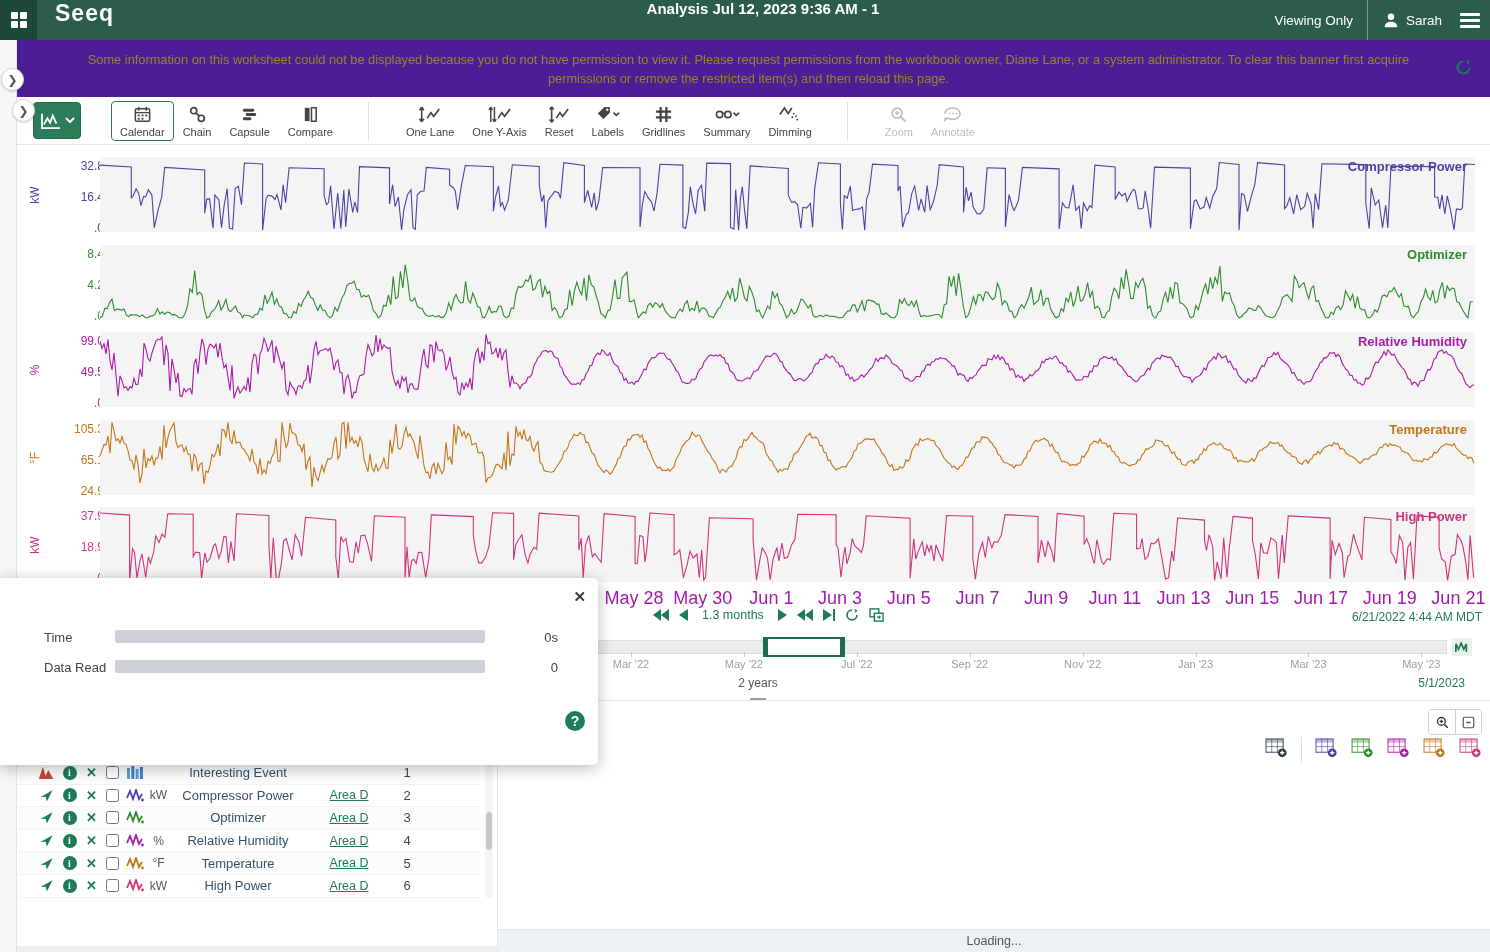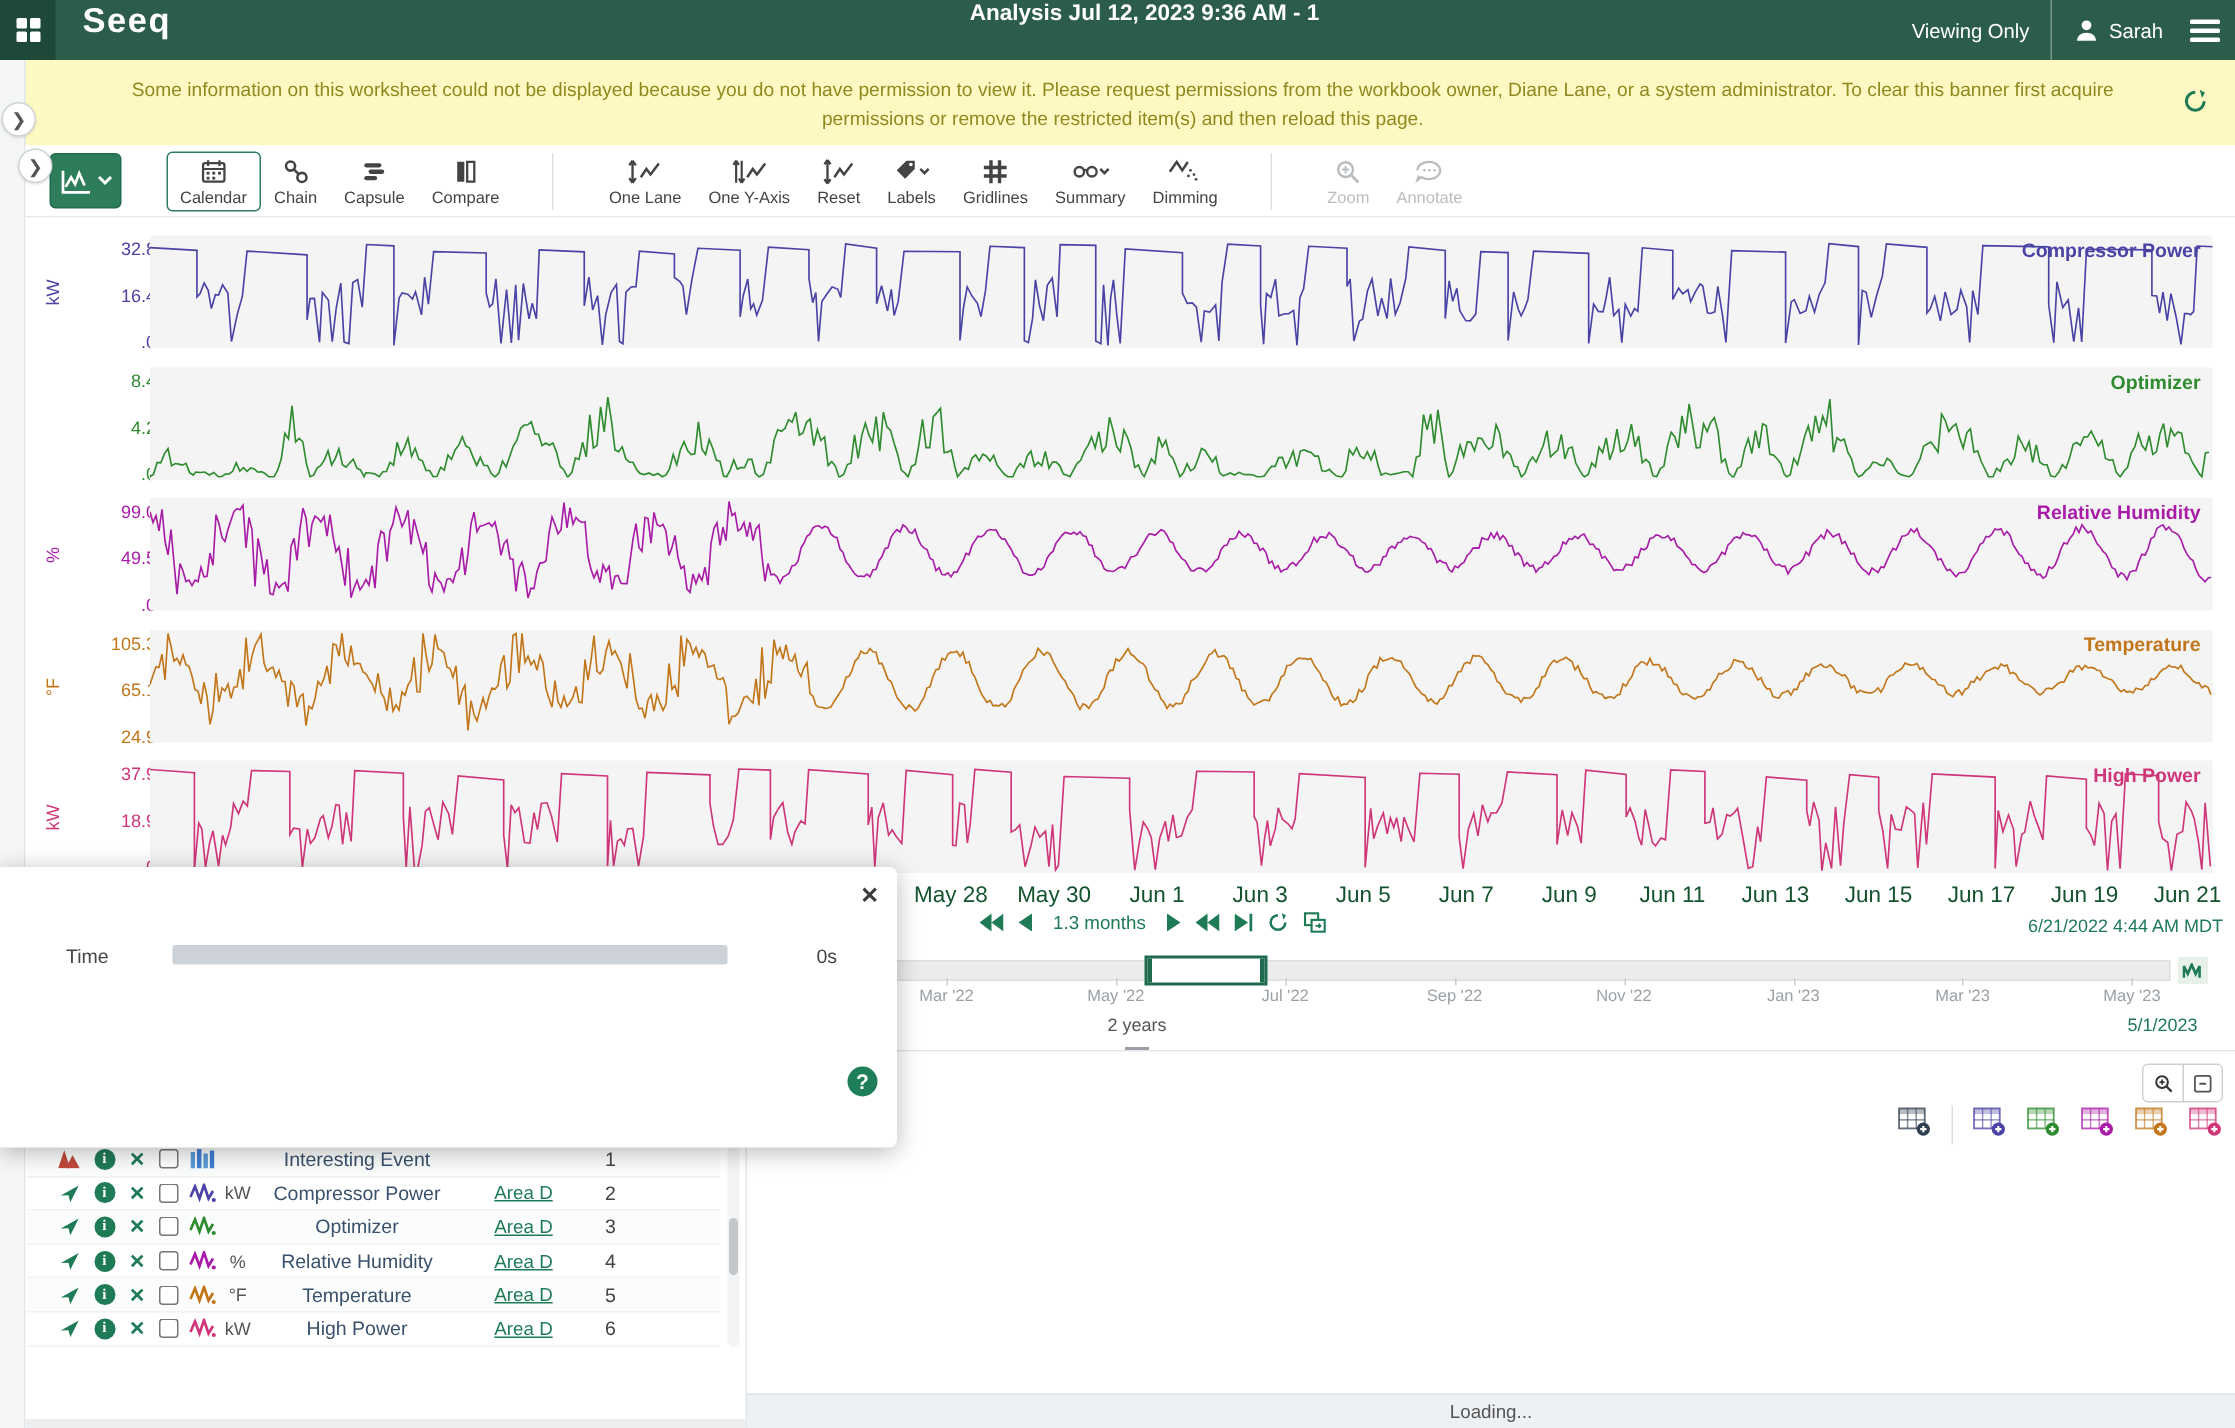--- a/index.html
+++ b/index.html
@@ -14,21 +14,21 @@
   .grid-icon span { background:#fff; border-radius:1px; }
   .logo { color:#fff; font-size:23px; font-weight:bold; letter-spacing:1px; margin-left:18px; }
   .title-center { position:absolute; left:0; right:0; text-align:center; color:#fff; font-size:15px; font-weight:bold; pointer-events:none;margin-left:36px; }
   .topbar-right { position:absolute; right:10px; top:0; height:40px; display:flex; align-items:center; gap:14px; color:#fff; }
   .viewing-only { font-size:13.5px; padding-right:14px; border-right:1px solid rgba(255,255,255,.35); height:40px; display:flex; align-items:center; }
   .user-chip { display:flex; align-items:center; gap:6px; font-size:13.5px; cursor:pointer; }
   .hamburger { display:flex; flex-direction:column; gap:3px; cursor:pointer; margin-left:4px; }
   .hamburger span { width:20px; height:3px; background:#fff; border-radius:1px; }
 
   
-  .banner { position:absolute; left:17px; top:40px; width:1473px; height:57px; background:#fef9c3; color:#8f8a1f;
+  .banner { position:absolute; left:17px; top:40px; width:1473px; height:57px; background:#4c1d95; color:#8f8a1f;
     font-size:12.8px; line-height:19px; text-align:center; padding:10px 60px 0 50px; }
   .banner .refresh-btn { position:absolute; right:18px; top:19px; cursor:pointer; }
 
   
   .rail { position:absolute; left:0; top:40px; width:17px; height:912px; background:#f5f7f7; border-right:1px solid #e2e5e7; }
   .chev-circle { position:absolute; width:23px; height:23px; border-radius:50%; background:#fff; border:1px solid #d0d4d6;
     display:flex; align-items:center; justify-content:center; font-size:12px; color:#555; cursor:pointer; z-index:30; box-shadow:0 1px 2px rgba(0,0,0,.12); }
 
   
   .toolbar { position:absolute; left:17px; top:97px; width:1473px; height:48px; background:#fff; border-bottom:1px solid #e6e6e6; display:flex; align-items:center;gap:20px; }
@@ -46,21 +46,21 @@
   
   .chart-area { position:absolute; left:17px; top:145px; width:1473px; height:440px; background:#fff; }
   .lane { position:absolute; left:0; width:1473px; height:75px; }
   .lane .plot { position:absolute; left:83px; top:0; width:1375px; height:75px; background:#f4f4f4; }
   .lane .series-label { position:absolute; right:8px; top:2px; font-size:13px; font-weight:bold; z-index:2; }
   .lane .ytick { position:absolute; right:1386px; transform:translateY(-50%); font-size:12px; width:70px; text-align:right; }
   .lane .yunit { position:absolute; left:18px; top:50%; transform:translate(-50%,-50%) rotate(-90deg); font-size:12px; }
   .lane svg { position:absolute; left:0; top:0; }
 
   .xaxis { position:absolute; left:0; top:588px; width:1490px; height:18px; }
-  .xaxis span { position:absolute; transform:translateX(-50%); font-size:15px; color:#14532d; white-space:nowrap; }
+  .xaxis span { position:absolute; transform:translateX(-50%); font-size:18px; color:#a21caf; white-space:nowrap; }
 
   
   .range-nav { position:absolute; left:17px; top:606px; width:1490px; height:26px; }
   .nav-ctrls { position:absolute; left:636px; top:2px; display:flex; align-items:center; gap:10px; }
   .nav-btn { cursor:pointer; display:flex; align-items:center; }
   .nav-duration { color:#1f7a56; font-size:12.5px; margin:0 4px; }
   .range-end { position:absolute; right:25px; top:4px; color:#1f7a56; font-size:12px; }
 
   
   .timeline { position:absolute; left:0; top:634px; width:1490px; height:66px; }
@@ -717,16 +717,21 @@
     </div>
   </div>
 
   <div class="modal">
     <div class="modal-close">✕</div>
     <div class="m-row" style="top:51px;">
       <span class="m-lbl">Time</span>
       <span class="m-bar"></span>
       <span class="m-val">0s</span>
     </div>
+    <div class="m-row" style="top:81px;">
+      <span class="m-lbl">Data Read</span>
+      <span class="m-bar"></span>
+      <span class="m-val">0</span>
+    </div>
     <div class="m-help">?</div>
   </div>
 
 </div>
 
 </body></html>

